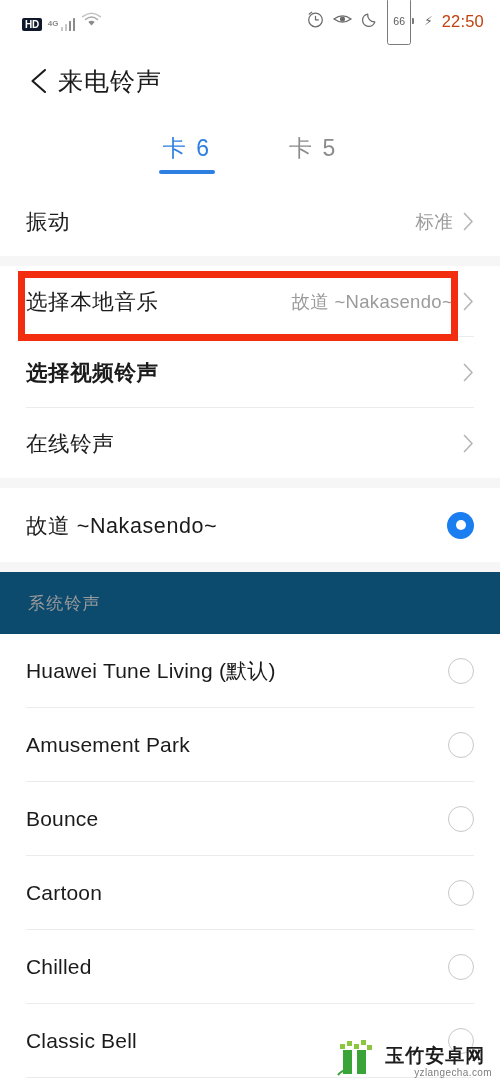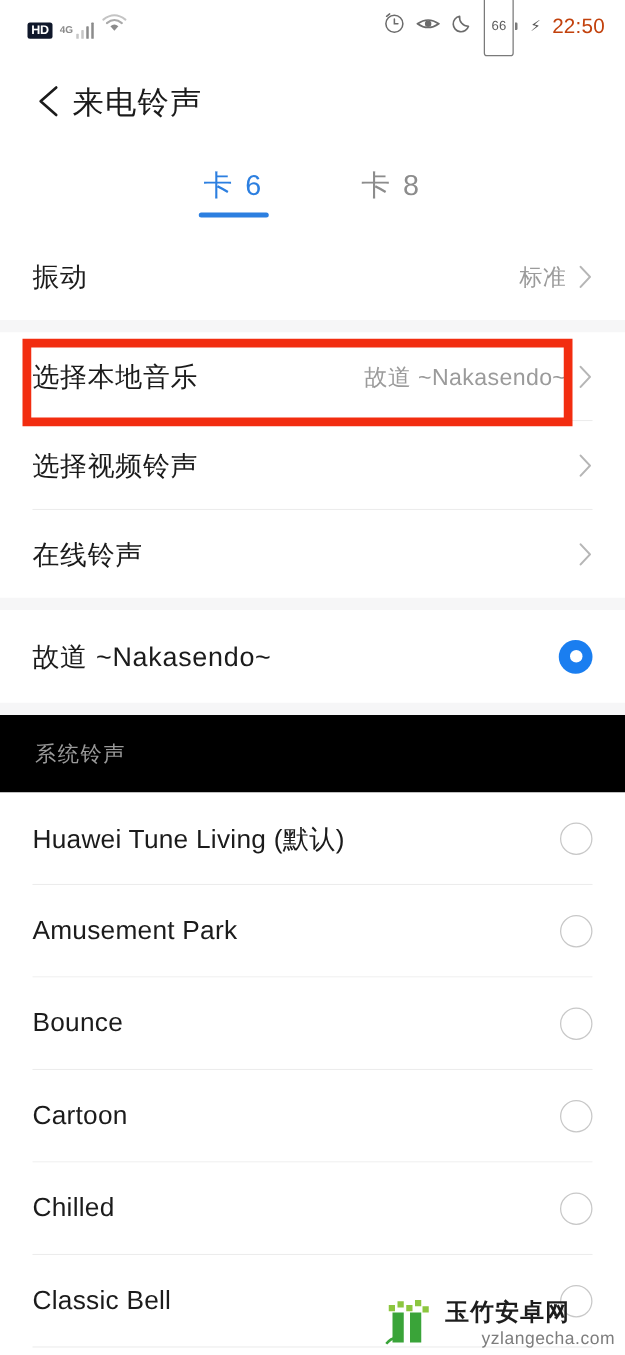--- a/index.html
+++ b/index.html
@@ -66,54 +66,54 @@
     height:70px; display:flex; align-items:center; justify-content:space-between;
     padding:0 26px; background:#fff; position:relative;
   }
   .row .label { font-size:21.5px; color:#1b1b1b; letter-spacing:0.6px; }
   .row .right { display:flex; align-items:center; gap:10px; }
   .row .value { font-size:18.5px; color:#9b9b9b; letter-spacing:0.3px; }
   .chev { width:11px; height:19px; flex:none; }
   .sep { height:1px; background:#ececec; margin-left:26px; margin-right:26px; }
 
   
-  .row.highlight { z-index:3; }
+  .row.highlight { z-index:3;font-weight:bold; }
   .redbox {
     position:absolute; border:7px solid #f22d10; pointer-events:none;
     z-index:9;
   }
 
   
   .sel-row { height:74px; }
   .radio-on {
     width:27px; height:27px; border-radius:50%;
     background:#1a7ef0; display:flex; align-items:center; justify-content:center;
   }
   .radio-on span { width:10px; height:10px; border-radius:50%; background:#ffffff; display:block; }
   .radio-off {
     width:26px; height:26px; border-radius:50%;
     border:1.6px solid #c8c8c8; background:#fff;
   }
 
   
-  .sect-head { height:62px; display:flex; align-items:center; padding:0 26px 0 28px; background:#000000; }
+  .sect-head { height:62px; display:flex; align-items:center; padding:0 26px 0 28px; background:#0c4a6e; }
   .sect-head span { font-size:17px; color:#9a9a9a; letter-spacing:1.2px; }
 
   .tone-row { height:73px;gap:12px; }
   .tone-row .label { font-size:21px; letter-spacing:0.2px; }
 
   
   .watermark {
     position:absolute; right:8px; bottom:6px; display:flex; align-items:flex-end;
     gap:7px; z-index:12;
   }
   .wm-logo { width:42px; height:40px; flex:none; }
   .wm-text { display:flex; flex-direction:column; line-height:1.05; }
   .wm-cn { font-size:19px; font-weight:bold; color:#1d1d1d; letter-spacing:1px; }
-  .wm-en { font-size:14px; color:#7d7d7d; letter-spacing:0.4px; margin-top:2px;margin-left:29px; }
+  .wm-en { font-size:10px; color:#7d7d7d; letter-spacing:0.4px; margin-top:2px;margin-left:29px; }
 </style>
 </head>
 <body>
 
 <div id="phone">
 
   <div class="statusbar">
     <div class="sb-left">
       <span class="hd-badge">HD</span>
       <span class="sig-wrap">
@@ -166,21 +166,21 @@
       <svg width="34" height="34" viewBox="0 0 34 34">
         <path d="M21 6 L8.5 17 L21 28" stroke="#1b1b1b" stroke-width="2.1" fill="none" stroke-linecap="round" stroke-linejoin="round"></path>
         <path d="M8.5 17 H29" stroke="#1b1b1b" stroke-width="2.1" fill="none" stroke-linecap="round" opacity="0"></path>
       </svg>
     </span>
     <span class="title">来电铃声</span>
   </div>
 
   <div class="tabs">
     <div class="tab active">卡 6</div>
-    <div class="tab">卡 8</div>
+    <div class="tab">卡 5</div>
   </div>
 
   <div class="row">
     <span class="label">振动</span>
     <span class="right">
       <span class="value">标准</span>
       <span class="chev">
         <svg width="11" height="19" viewBox="0 0 11 19">
             <path d="M1.5 1.5 L9 9.5 L1.5 17.5" stroke="#b6b6b6" stroke-width="1.7" fill="none" stroke-linecap="round" stroke-linejoin="round"></path>
           </svg>

